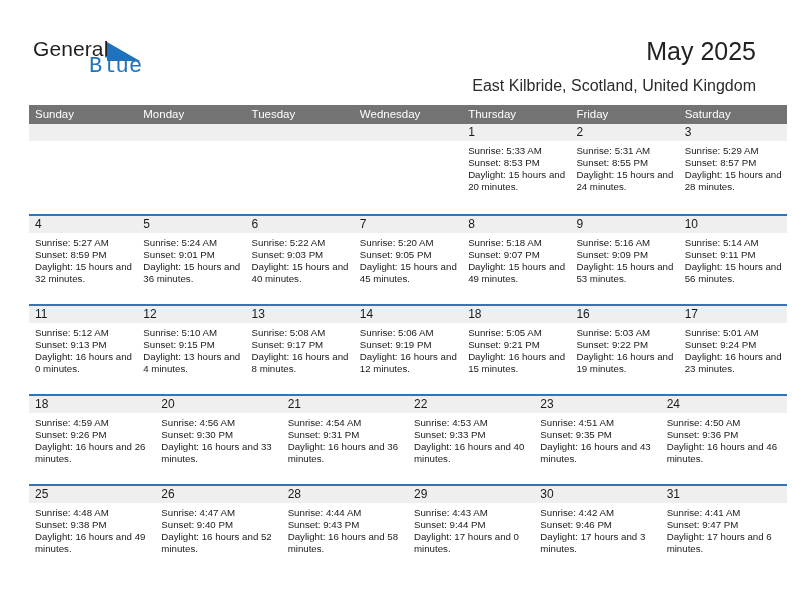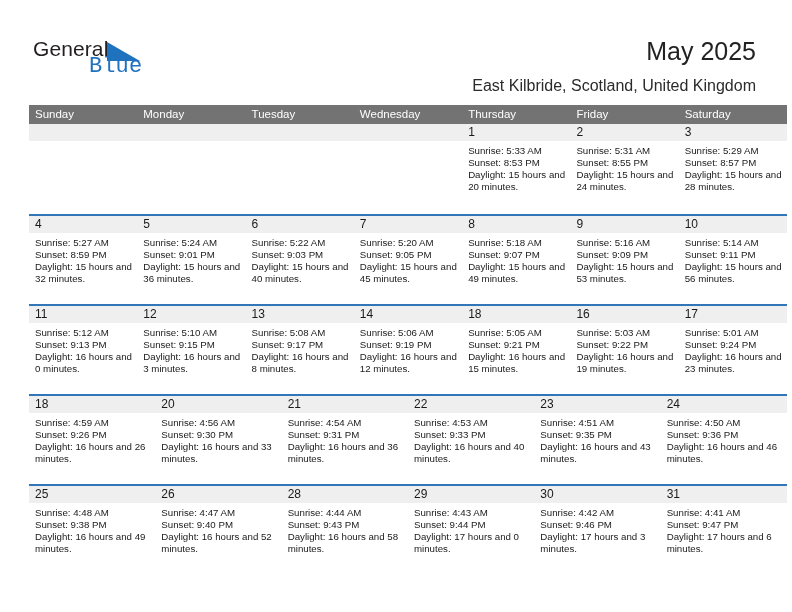--- a/index.html
+++ b/index.html
@@ -284,21 +284,21 @@
               <div>Sunrise: 5:12 AM</div>
               <div>Sunset: 9:13 PM</div>
               <div class="wrap">Daylight: 16 hours and 0 minutes.</div>
             </div>
           </div>
           <div class="day">
             <div class="day-num-band">12</div>
             <div class="day-info">
               <div>Sunrise: 5:10 AM</div>
               <div>Sunset: 9:15 PM</div>
-              <div class="wrap">Daylight: 16 hours and 3 minutes.</div>
+              <div class="wrap">Daylight: 13 hours and 4 minutes.</div>
             </div>
           </div>
           <div class="day">
             <div class="day-num-band">13</div>
             <div class="day-info">
               <div>Sunrise: 5:08 AM</div>
               <div>Sunset: 9:17 PM</div>
               <div class="wrap">Daylight: 16 hours and 8 minutes.</div>
             </div>
           </div>

